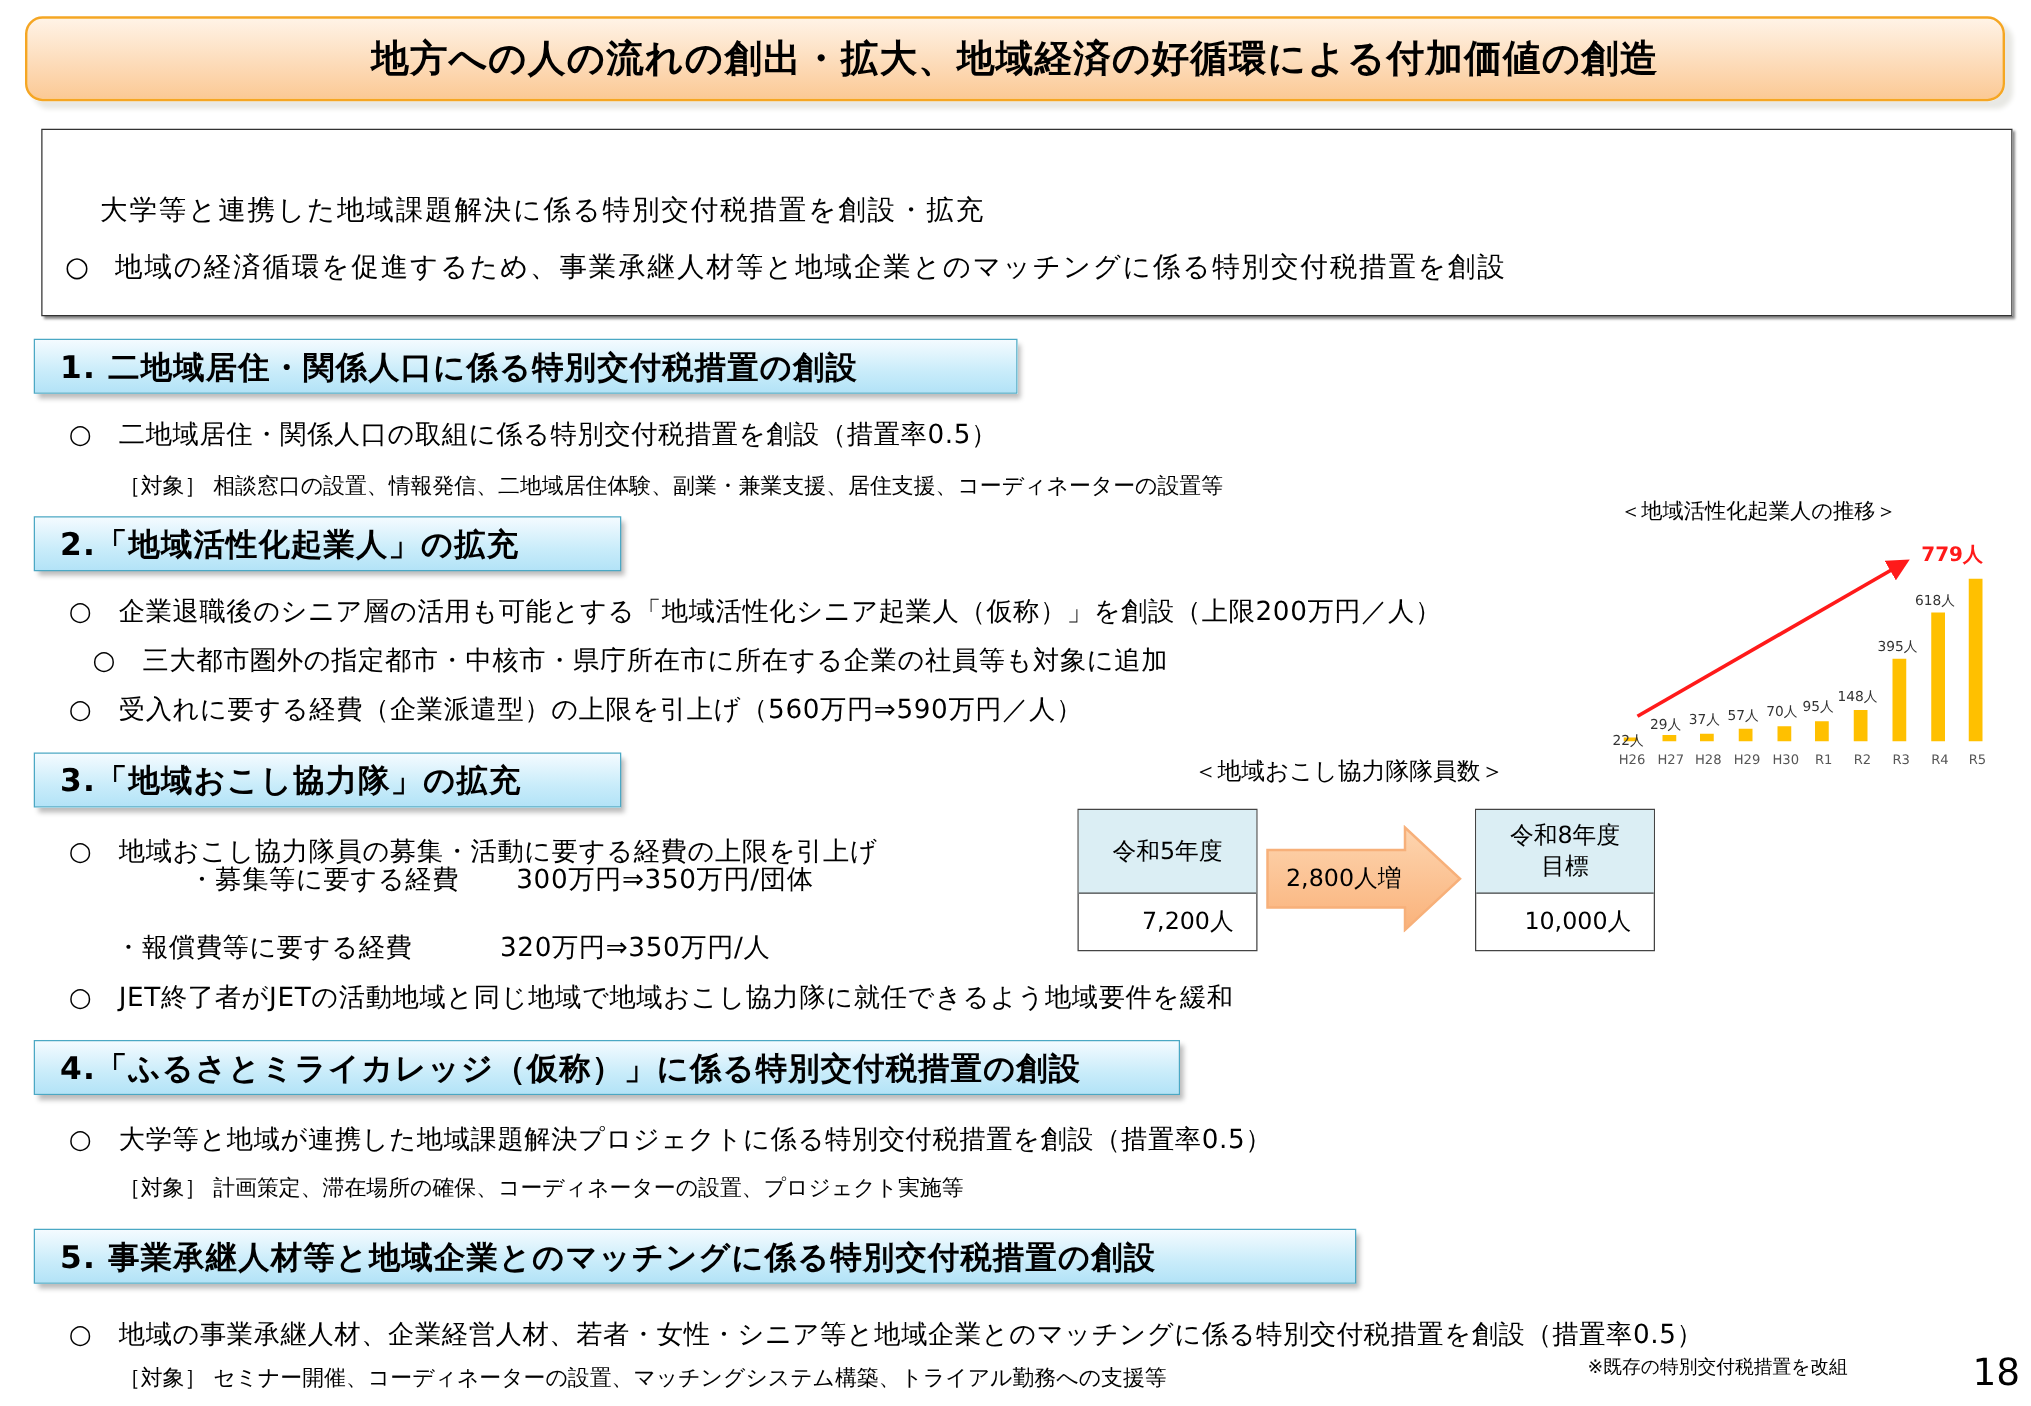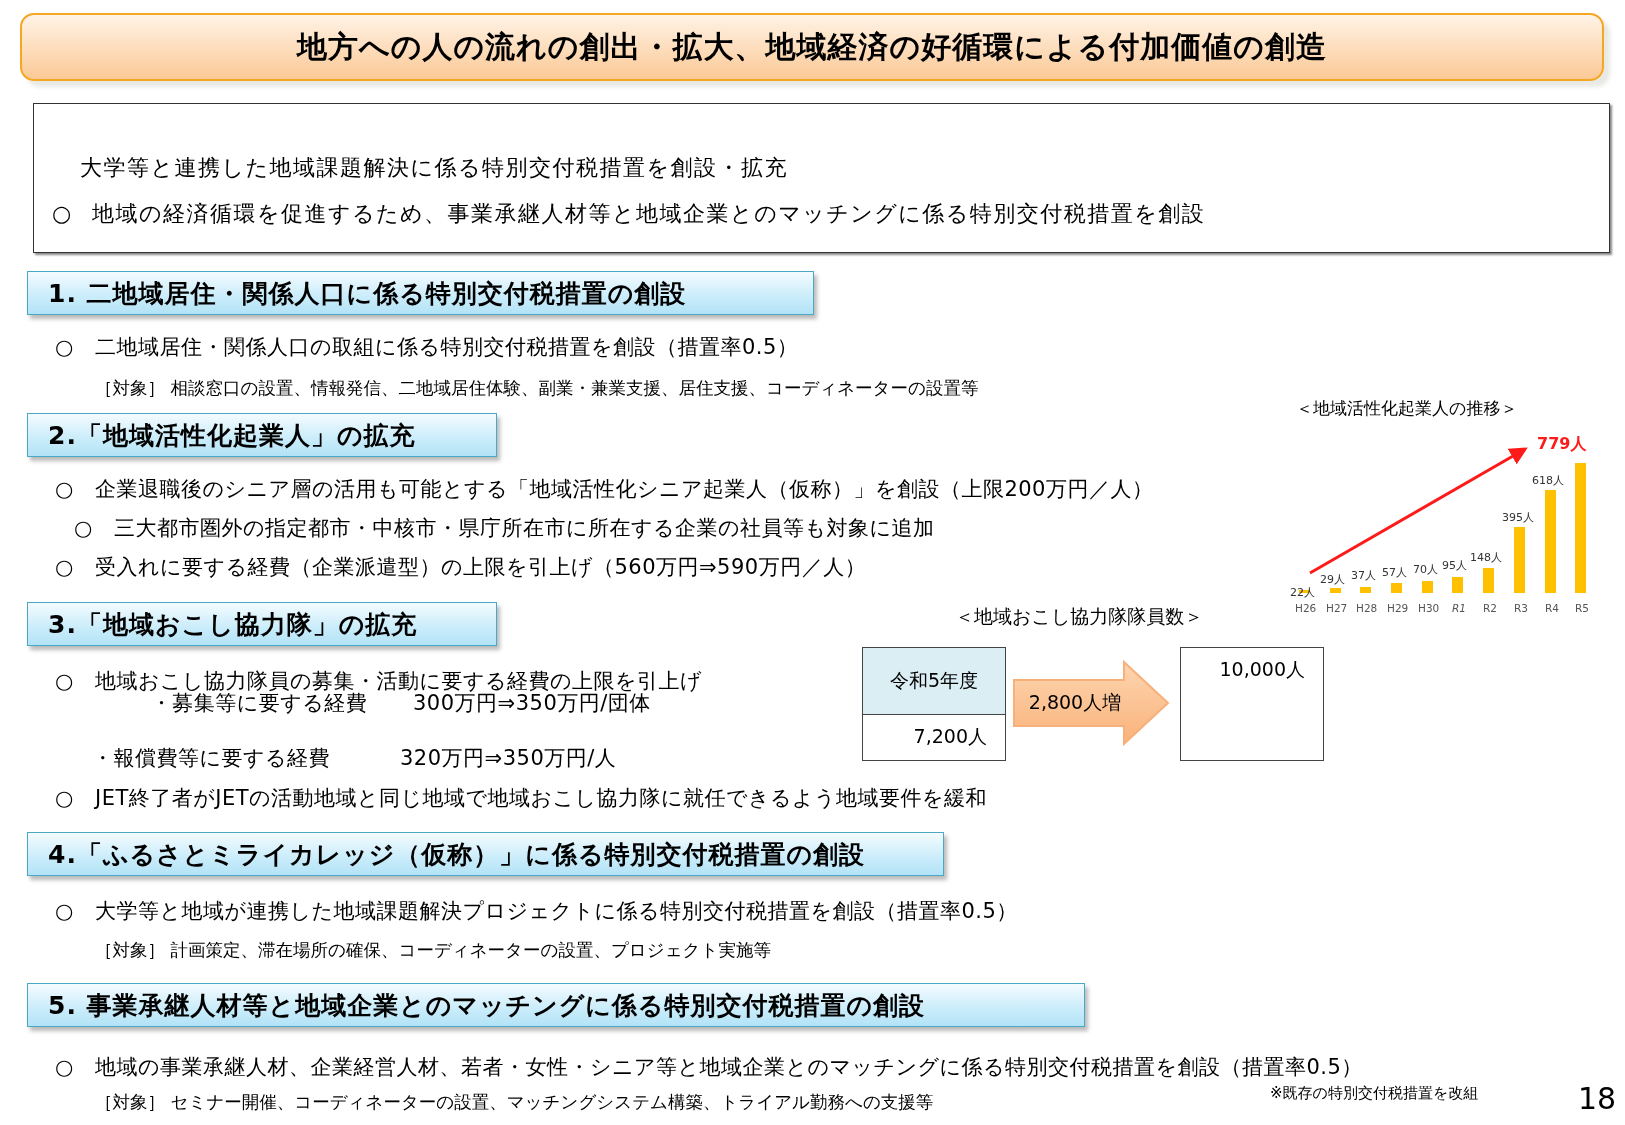--- a/index.html
+++ b/index.html
@@ -90,21 +90,21 @@
   <div class="blabel" style="left:157px; top:128px;">95人</div>
   <div class="blabel" style="left:185px; top:120px;">148人</div>
   <div class="blabel" style="left:217px; top:80px;">395人</div>
   <div class="blabel" style="left:247px; top:43px;">618人</div>
   <div class="blabel" style="left:252px; top:4px; font-size:16px; font-weight:bold; color:#ff1a1a;">779人</div>
   <div class="xlab" style="left:10px; top:172px;">H26</div>
   <div class="xlab" style="left:41px; top:172px;">H27</div>
   <div class="xlab" style="left:71px; top:172px;">H28</div>
   <div class="xlab" style="left:102px; top:172px;">H29</div>
   <div class="xlab" style="left:133px; top:172px;">H30</div>
-  <div class="xlab" style="left:167px; top:172px;font-style:italic;">R1</div>
+  <div class="xlab" style="left:167px; top:172px;">R1</div>
   <div class="xlab" style="left:198px; top:172px;">R2</div>
   <div class="xlab" style="left:229px; top:172px;">R3</div>
   <div class="xlab" style="left:260px; top:172px;">R4</div>
   <div class="xlab" style="left:290px; top:172px;">R5</div>
 </div>
 
 <div class="abs sec-head" style="left:27px; top:602px; width:470px;">
   <span>3.「地域おこし協力隊」の拡充</span>
 </div>
 <div class="abs txt" style="left:55px; top:667px;">
@@ -131,20 +131,24 @@
         <linearGradient id="ag" x1="0" y1="0" x2="0" y2="1">
           <stop offset="0" stop-color="#fdd5b0"></stop>
           <stop offset="1" stop-color="#fab27a"></stop>
         </linearGradient>
       </defs>
     <path d="M2,20 L112,20 L112,2 L156,43 L112,84 L112,66 L2,66 Z" fill="url(#ag)" stroke="#f7b07a" stroke-width="2"></path>
   </svg>
   <div class="abs" style="left:8px; top:30px; width:110px; text-align:center; font-size:19px;">2,800人増</div>
 </div>
 <div class="abs box" style="left:1180px; top:647px; width:142px; height:112px;">
+  <div class="top" style="height:66px; flex-direction:column; line-height:25px;">
+    <span>令和8年度</span>
+    <span>目標</span>
+  </div>
   <div class="bot" style="height:44px; justify-content:flex-end; padding-right:18px;">10,000人</div>
 </div>
 
 <div class="abs sec-head" style="left:27px; top:832px; width:917px;">
   <span>4.「ふるさとミライカレッジ（仮称）」に係る特別交付税措置の創設</span>
 </div>
 <div class="abs txt" style="left:55px; top:897px;">
   <span class="circ">○</span><span>大学等と地域が連携した地域課題解決プロジェクトに係る特別交付税措置を創設（措置率0.5）</span>
 </div>
 <div class="abs small" style="left:95px; top:938px;">［対象］ 計画策定、滞在場所の確保、コーディネーターの設置、プロジェクト実施等</div>

